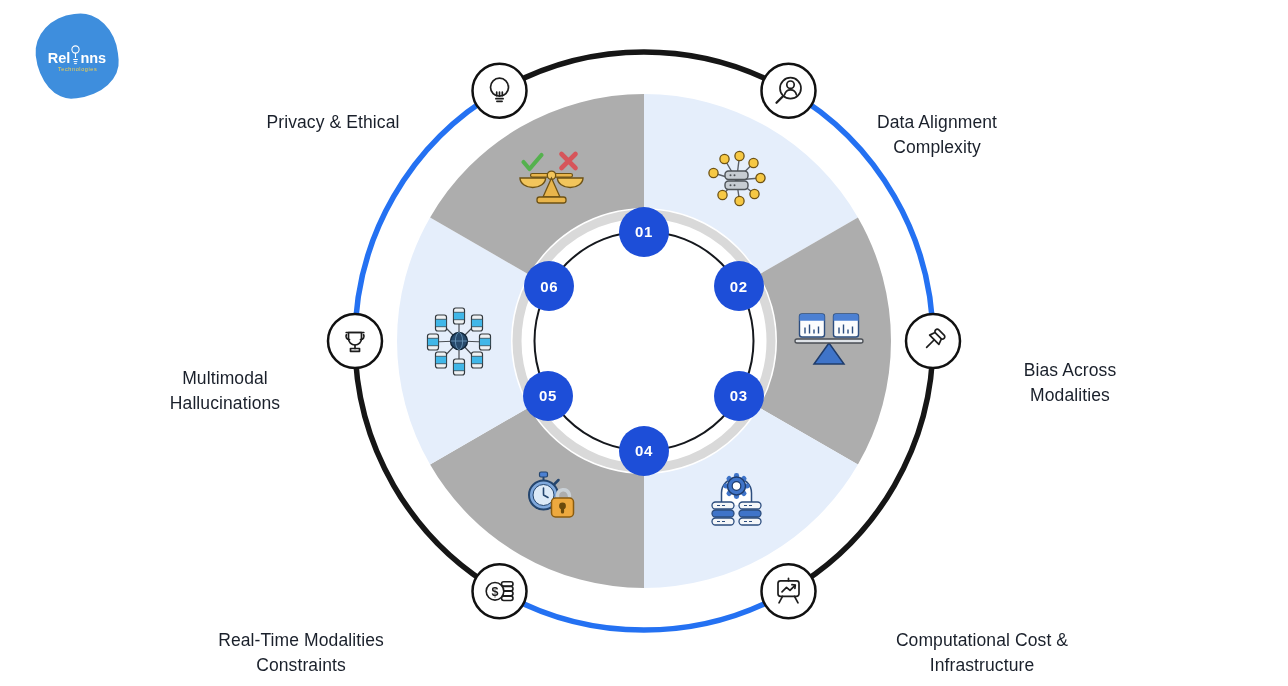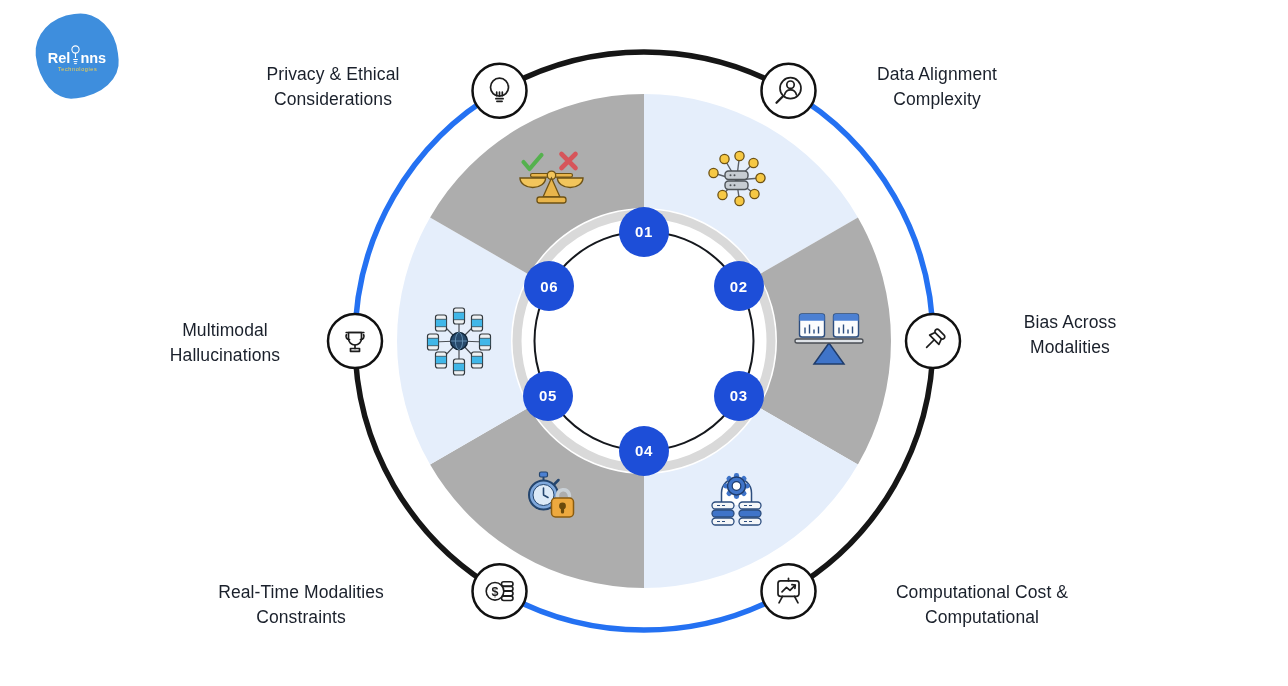--- a/index.html
+++ b/index.html
@@ -5,20 +5,21 @@
   html,body{margin:0;padding:0;background:#ffffff;}
   #canvas{
     position:relative;width:1288px;height:686px;background:#ffffff;overflow:hidden;
     font-family:"Liberation Sans", sans-serif;
   }
   #diagram-svg{position:absolute;left:0;top:0;}
   .cat-label{
     position:absolute;width:280px;text-align:center;
     font-size:17.5px;line-height:25px;color:#1a202b;font-weight:500;
     letter-spacing:.1px;
+    margin-top:48px;
   }
   .badge{
     position:absolute;width:50px;height:50px;border-radius:50%;
     background:#1d4ed8;color:#ffffff;display:flex;align-items:center;justify-content:center;
     font-size:15px;font-weight:700;letter-spacing:.6px;
   }
   
   .logo{position:absolute;left:36px;top:12px;width:84px;height:90px;}
   .logo-blob{
     position:absolute;left:0;top:2px;width:82px;height:84px;background:#3e8edd;
@@ -246,33 +247,32 @@
 
   <div class="badge" style="left:619px;top:206.5px">01</div>
   <div class="badge" style="left:713.8px;top:261.3px">02</div>
   <div class="badge" style="left:713.8px;top:370.8px">03</div>
   <div class="badge" style="left:619px;top:425.5px">04</div>
   <div class="badge" style="left:523px;top:370.8px">05</div>
   <div class="badge" style="left:524.2px;top:261.3px">06</div>
 
   <div class="cat-label" style="left:193px;top:62px">
     <div>Privacy &amp; Ethical</div>
-    <div>Considerations</div>
   </div>
   <div class="cat-label" style="left:797px;top:62px">
     <div>Data Alignment</div>
     <div>Complexity</div>
   </div>
   <div class="cat-label" style="left:930px;top:310px">
     <div>Bias Across</div>
     <div>Modalities</div>
   </div>
   <div class="cat-label" style="left:842px;top:580px">
     <div>Computational Cost &amp;</div>
-    <div>Computational</div>
+    <div>Infrastructure</div>
   </div>
   <div class="cat-label" style="left:161px;top:580px">
     <div>Real-Time Modalities</div>
     <div>Constraints</div>
   </div>
   <div class="cat-label" style="left:85px;top:318px">
     <div>Multimodal</div>
     <div>Hallucinations</div>
   </div>
 

